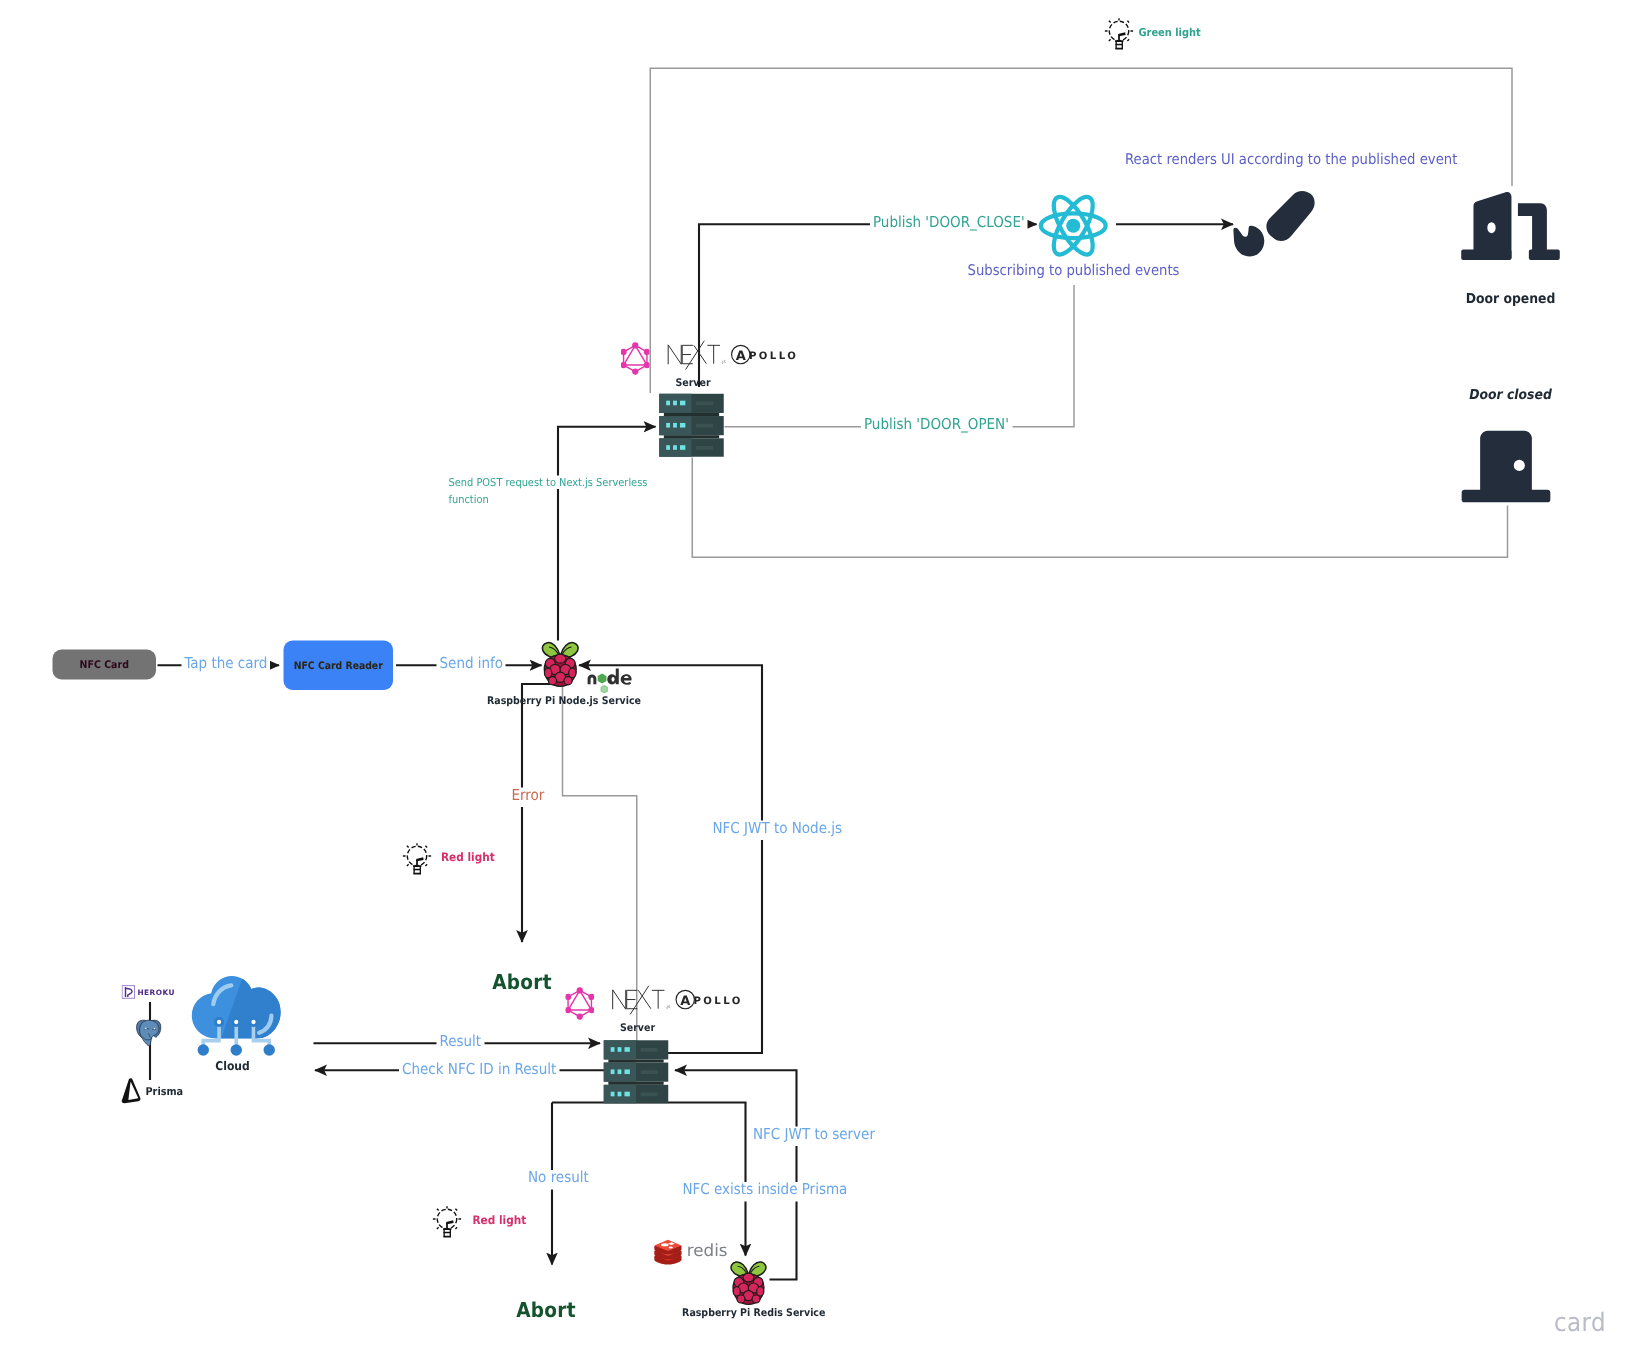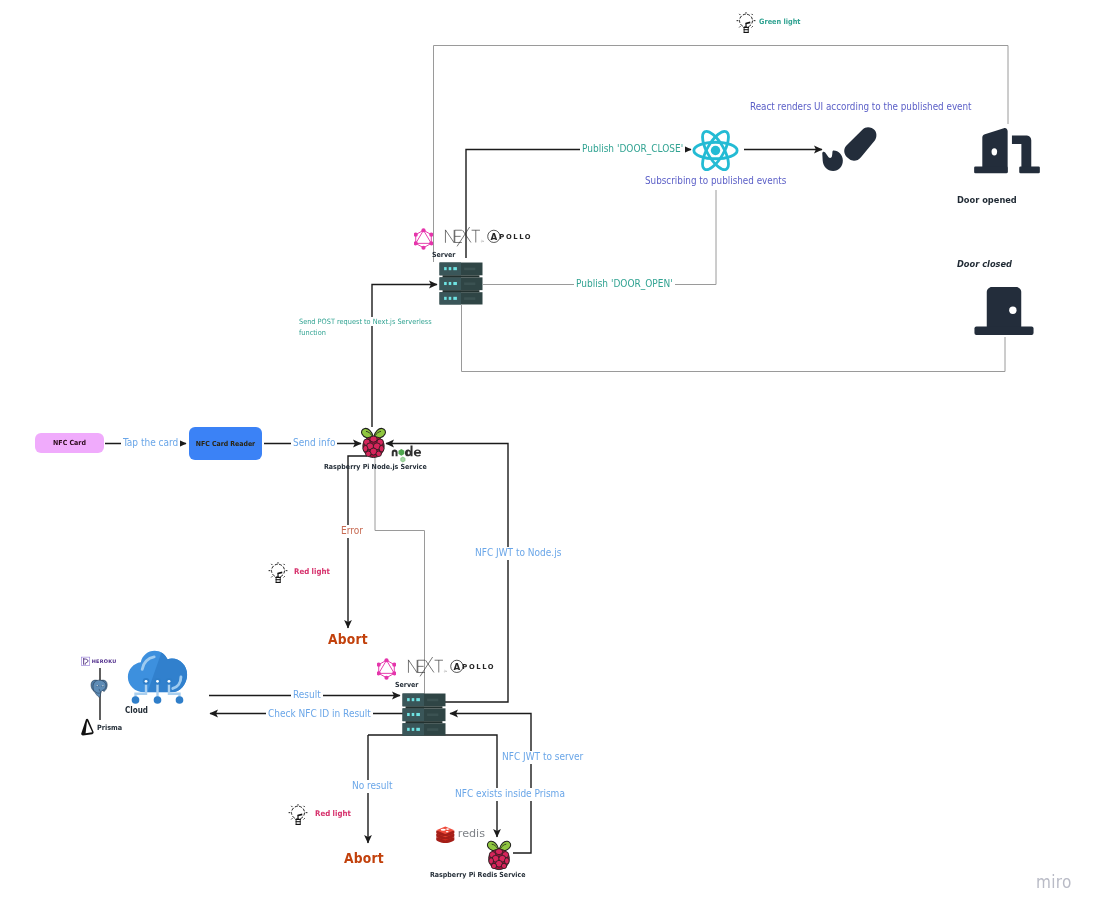--- a/index.html
+++ b/index.html
@@ -3,28 +3,28 @@
 <meta charset="utf-8">
 <title>Architecture diagram</title>
 <style>
   html,body{margin:0;padding:0;}
   body{width:1095px;height:912px;background:#fff;overflow:hidden;
        font-family:"DejaVu Sans Condensed","DejaVu Sans",sans-serif;-webkit-font-smoothing:antialiased;}
   #board{position:relative;width:1095px;height:912px;background:#fff;}
   svg.layer{position:absolute;left:0;top:0;width:1095px;height:912px;overflow:visible;}
   .node{position:absolute;}
   .lbl{position:absolute;white-space:nowrap;line-height:1.25;}
-  .nodelabel{font-size:7px;font-weight:bold;color:#1f2933;text-align:left;}
+  .nodelabel{font-size:7px;font-weight:bold;color:#1f2933;text-align:center;}
   .edgelabel{font-size:10px;background:#fff;padding:0 2px;}
   .teal{color:#31a392;}
   .blue{color:#6aa6e8;}
   .purple{color:#5b5fc7;}
   .crimson{color:#d6306b;}
   .orange{color:#c76a52;}
-  .abort{font-size:13.7px;font-weight:bold;color:#c2410c;letter-spacing:.2px;}
+  .abort{font-size:13.7px;font-weight:bold;color:#14532d;letter-spacing:.2px;margin-top:16px;}
   .chip{position:absolute;border-radius:6px;display:flex;align-items:center;
         justify-content:center;font-size:8px;font-weight:bold;}
   .watermark{position:absolute;font-size:17px;color:#b9bbc6;letter-spacing:.3px;}
 </style>
 </head>
 <body>
 
 <div id="board">
 
   <svg class="layer" viewBox="0 0 1095 912">
@@ -69,21 +69,21 @@
       <path d="M368,735 L368,843" marker-end="url(#arrB)"></path>
 
       <path d="M368,735 L497,735 L497,837" marker-end="url(#arrB)"></path>
 
       <path d="M100,668 L100,720"></path>
 
       <path d="M513,853 L531,853 L531,713.5 L450,713.5" marker-end="url(#arrB)"></path>
     </g>
   </svg>
 
-  <div class="chip" style="left:35px;top:433px;width:69px;height:20px;background:#f0abfc;color:#2b0a1a;font-size:7px;">
+  <div class="chip" style="left:35px;top:433px;width:69px;height:20px;background:#737373;color:#2b0a1a;font-size:7px;">
     <span>NFC Card</span>
   </div>
 
   <div class="chip" style="left:189px;top:427px;width:73px;height:33px;background:#3b82f6;white-space:nowrap;color:#2b2410;font-size:6.9px;">
     <span>NFC Card Reader</span>
   </div>
 
   <div class="node" style="left:359px;top:425px;width:29px;height:34px;">
     <svg viewBox="0 0 100 118" width="29" height="34">
       <g>
@@ -519,14 +519,14 @@
   <div class="lbl edgelabel blue" style="left:291px;top:689px;">Result</div>
   <div class="lbl edgelabel blue" style="left:266px;top:708px;">Check NFC ID in Result</div>
   <div class="lbl edgelabel blue" style="left:350px;top:780px;">No result</div>
   <div class="lbl edgelabel blue" style="left:453px;top:788px;">NFC exists inside Prisma</div>
   <div class="lbl edgelabel blue" style="left:500px;top:751px;">NFC JWT to server</div>
   <div class="lbl edgelabel teal" style="left:580px;top:143px;">Publish 'DOOR_CLOSE'</div>
   <div class="lbl edgelabel teal" style="left:574px;top:278px;">Publish 'DOOR_OPEN'</div>
   <div class="lbl purple" style="left:750px;top:101px;font-size:9.8px;">React renders UI according to the published event</div>
   <div class="lbl purple" style="left:645px;top:175px;font-size:9.8px;">Subscribing to published events</div>
 
-  <div class="watermark" style="left:1036px;top:872px;">miro</div>
+  <div class="watermark" style="left:1036px;top:872px;">card</div>
 </div>
 
 </body></html>

